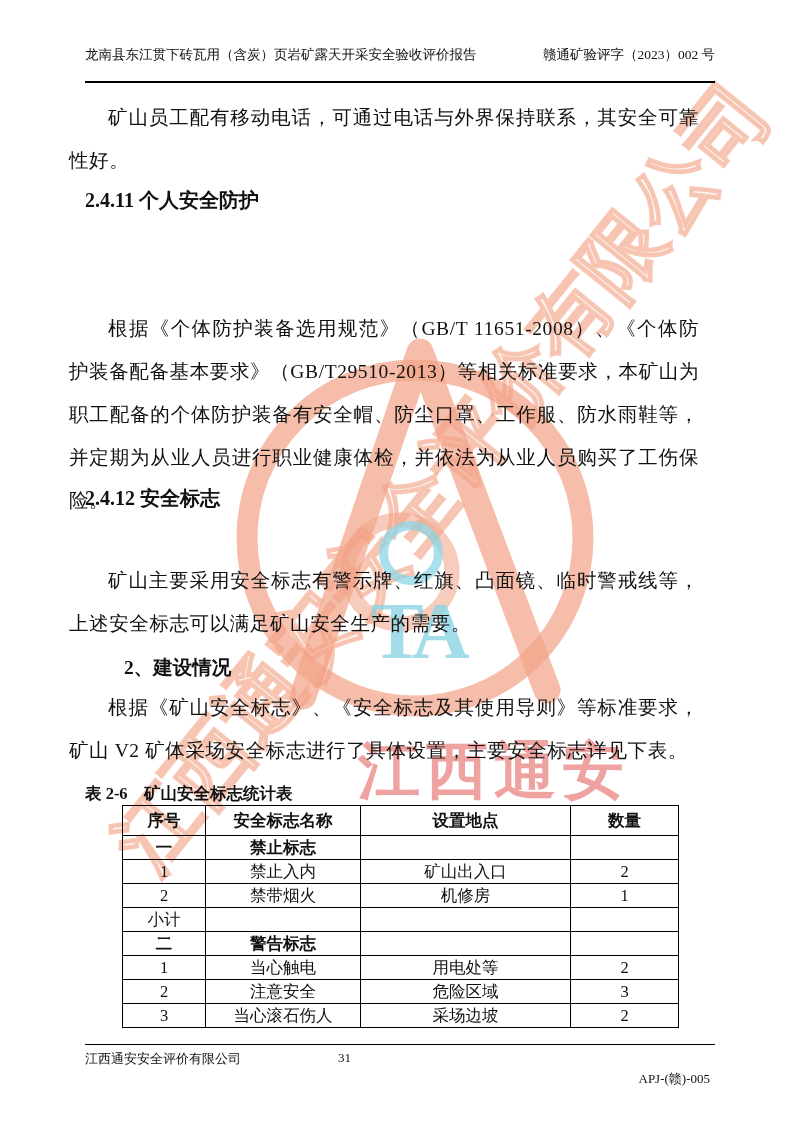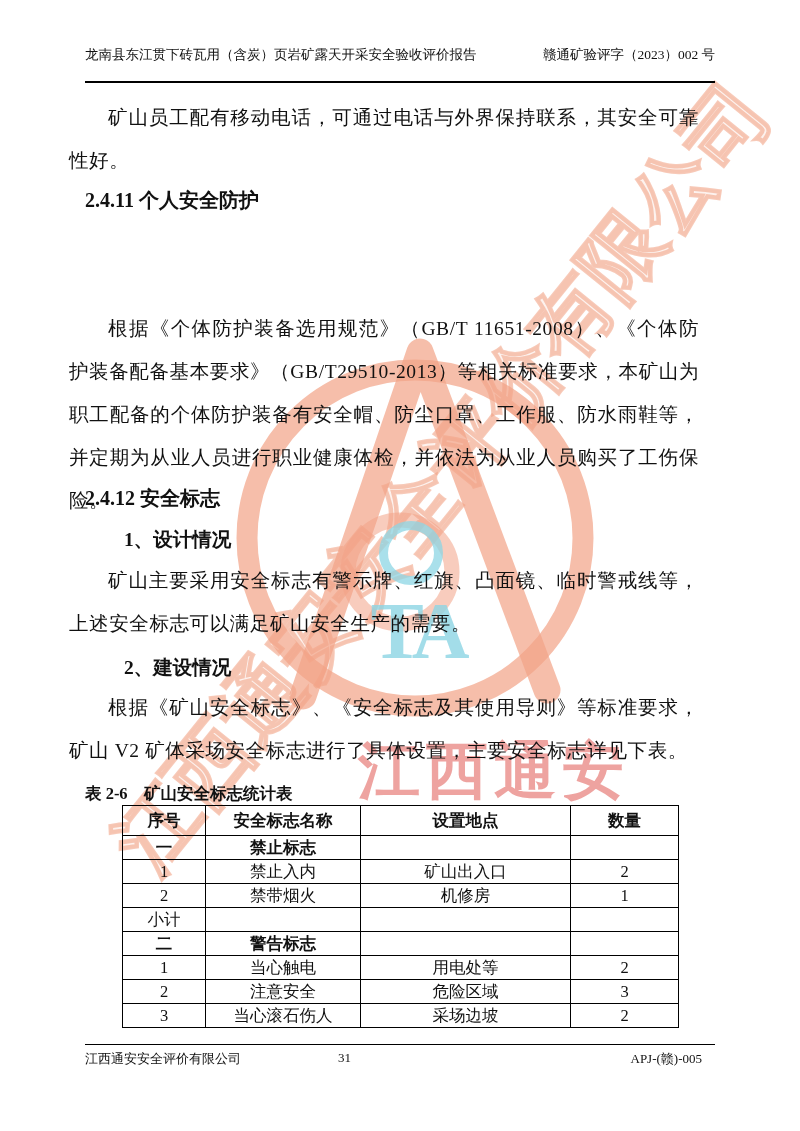--- a/index.html
+++ b/index.html
@@ -83,21 +83,21 @@
   .col-no { width: 83px; } .col-name { width: 155px; }
   .col-place { width: 210px; } .col-qty { width: 108px; }
 
   .footer-rule {
     position: absolute; left: 85px; right: 85px; top: 1044px;
     border-top: 1.5px solid #000;
   }
   .footer { position: absolute; left: 85px; right: 85px; top: 1050px; font-size: 13px; }
   .footer .f-company { position: absolute; left: 0; }
   .footer .f-page { position: absolute; left: 253px; }
-  .footer .f-code { position: absolute; right: 13px; }
+  .footer .f-code { position: absolute; right: 5px; margin-top: 20px; }
 </style>
 </head>
 <body>
 
 <div class="page">
 
   <div class="watermark">
     <div class="wm-diagonal">江西通安安全评价有限公司</div>
     <svg class="wm-svg" width="800" height="1131" viewBox="0 0 800 1131">
       <circle cx="415" cy="538" r="168" fill="none" stroke="rgba(242,163,134,0.7)" stroke-width="21"></circle>
@@ -118,21 +118,20 @@
 
     <div class="para" style="top:96px">矿山员工配有移动电话，可通过电话与外界保持联系，其安全可靠性好。</div>
 
     <div class="h-section" style="top:186px">2.4.11 个人安全防护</div>
 
 
     <div class="para" style="top:307px">根据《个体防护装备选用规范》（GB/T 11651-2008）、《个体防护装备配备基本要求》（GB/T29510-2013）等相关标准要求，本矿山为职工配备的个体防护装备有安全帽、防尘口罩、工作服、防水雨鞋等，并定期为从业人员进行职业健康体检，并依法为从业人员购买了工伤保险。</div>
 
     <div class="h-section" style="top:484px">2.4.12 安全标志</div>
 
-    <div class="h-sub" style="top:526px">1、设计情况</div>
 
     <div class="para" style="top:559px">矿山主要采用安全标志有警示牌、红旗、凸面镜、临时警戒线等，上述安全标志可以满足矿山安全生产的需要。</div>
 
     <div class="h-sub" style="top:654px">2、建设情况</div>
 
     <div class="para" style="top:686px">根据《矿山安全标志》、《安全标志及其使用导则》等标准要求，矿山 V2 矿体采场安全标志进行了具体设置，主要安全标志详见下表。</div>
 
     <div class="tbl-caption">表 2-6　矿山安全标志统计表</div>
 
     <table class="signs">

